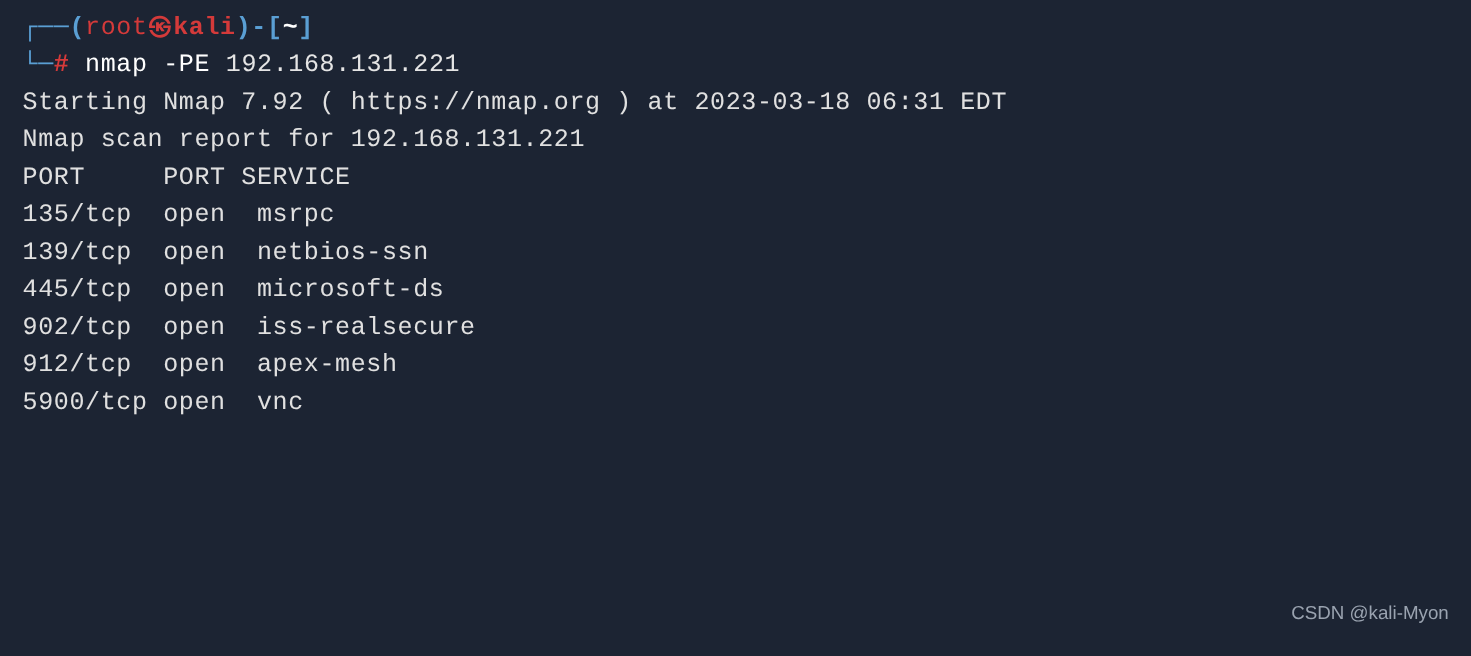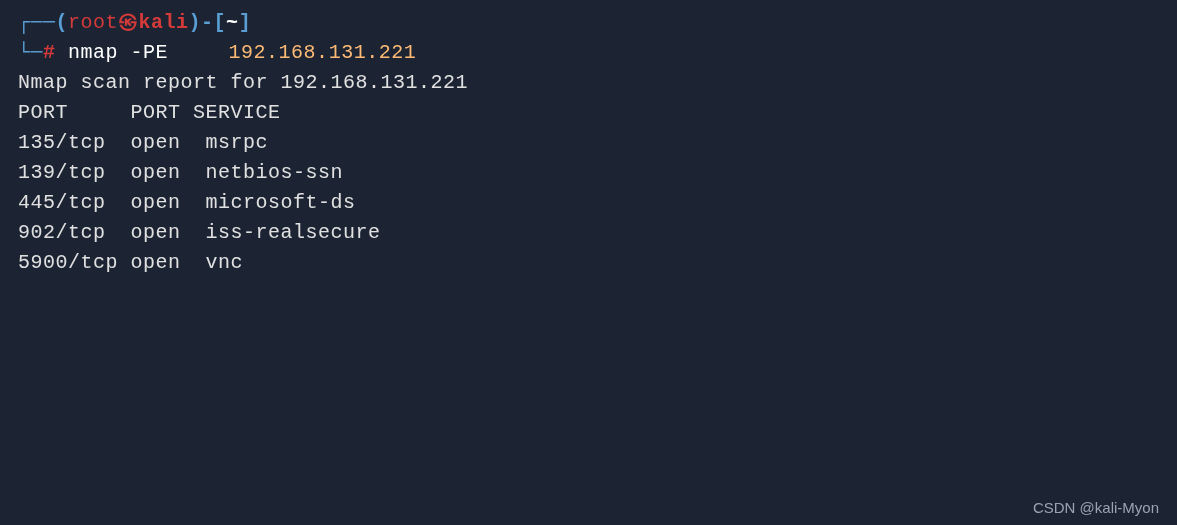--- a/index.html
+++ b/index.html
@@ -50,58 +50,59 @@
     }
     .tilde {
       color: #ffffff;
       font-weight: bold;
     }
     .hash {
       color: #d43a3a;
       font-weight: bold;
     }
     .cmd {
-      color: #fdba74;
-      margin-left: 48px;
+      color: #e5e5e5;
     }
     .cmd-flag {
       color: #ffffff;
     }
     .cmd-name {
       color: #ffffff;
     }
     .output {
       color: #e0e0e0;
       white-space: pre;
     }
     .port-row {
       white-space: pre;
     }
     .watermark {
       position: absolute;
-      bottom: 6px;
+      bottom: 23px;
       right: 18px;
       color: #9aa3b0;
       font-size: 15px;
       font-family: Arial, sans-serif;
       letter-spacing: 0;
     }
   </style>
 </head>
 <body>
 
 <div>
   <div class="prompt-line"><span class="bracket">┌──</span><span class="paren">(</span><span class="user">root</span><span class="symbol">㉿</span><span class="hostname">kali</span><span class="paren">)</span><span class="dash">-</span><span class="bracket">[</span><span class="tilde">~</span><span class="bracket">]</span></div>
   <div class="prompt-line"><span class="bracket">└─</span><span class="hash">#</span> <span class="cmd-name">nmap</span> <span class="cmd-flag">-PE</span> <span class="cmd">192.168.131.221</span></div>
 
+  <div class="output">Starting Nmap 7.92 ( https://nmap.org ) at 2023-03-18 06:31 EDT</div>
   <div class="output">Nmap scan report for 192.168.131.221</div>
   <div class="port-row"><span>PORT</span>     <span>PORT</span> <span>SERVICE</span></div>
   <div id="ports-container">
       <div class="port-row">135/tcp  open  msrpc</div>
       <div class="port-row">139/tcp  open  netbios-ssn</div>
       <div class="port-row">445/tcp  open  microsoft-ds</div>
       <div class="port-row">902/tcp  open  iss-realsecure</div>
+      <div class="port-row">912/tcp  open  apex-mesh</div>
       <div class="port-row">5900/tcp open  vnc</div>
     </div>
   <div class="output">&nbsp;</div>
 </div>
 
 <div class="watermark">CSDN @kali-Myon</div>
 
 </body></html>

